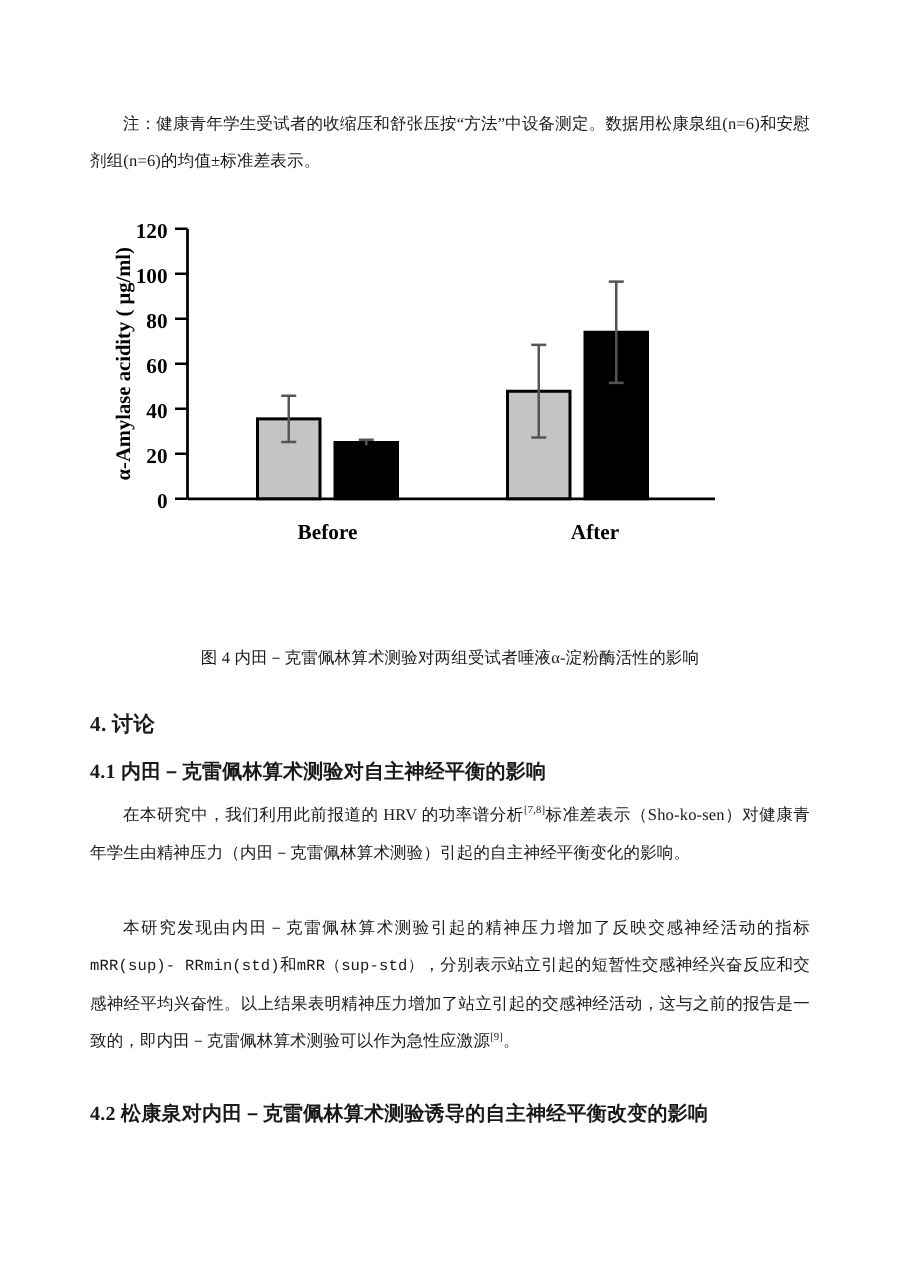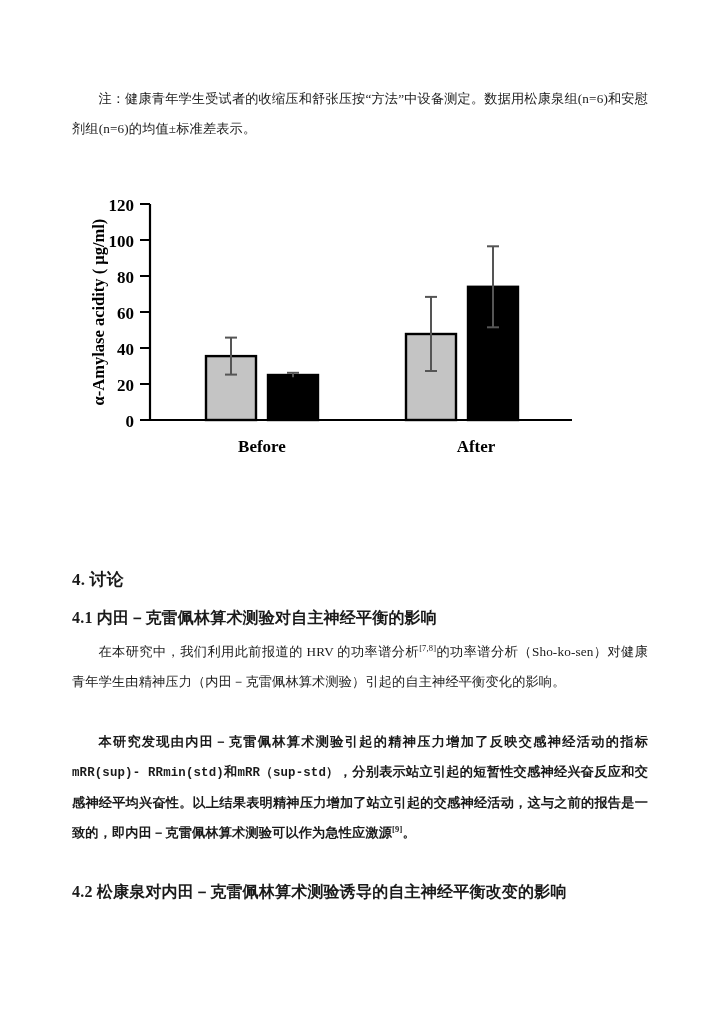--- a/index.html
+++ b/index.html
@@ -56,39 +56,39 @@
     line-height: 0;
   }
 
   
   #note-top { position: absolute; left: 72px; top: 84px; width: 576px; }
 
   
   #figure-block {
     position: absolute;
     left: 72px;
-    top: 184px;
+    top: 163px;
     width: 576px;
   }
   .chart-wrap {
     position: relative;
     width: 576px;
     height: 278px;
   }
   .chart-svg { display: block; }
 
   
   #fig-note { position: absolute; left: 72px; top: 448px; width: 576px; }
   #fig-title { position: absolute; left: 72px; top: 511px; width: 576px; }
 
   
   #sec-discussion { position: absolute; left: 72px; top: 565px; width: 576px; }
   #sec-41 { position: absolute; left: 72px; top: 603px; width: 576px; }
   #body-1 { position: absolute; left: 72px; top: 637px; width: 576px; }
-  #body-2 { position: absolute; left: 72px; top: 727px; width: 576px; font-weight: bold; }
+  #body-2 { position: absolute; left: 72px; top: 727px; width: 576px; }
   #sec-42 { position: absolute; left: 72px; top: 877px; width: 576px; }
 </style>
 </head>
 <body>
 
 <div class="page">
 
   <div id="note-top">
     <p class="para indent">注：健康青年学生受试者的收缩压和舒张压按“方法”中设备测定。数据用松康泉组(n=6)和安慰剂组(n=6)的均值±标准差表示。</p>
   </div>
@@ -156,31 +156,34 @@
 
         <g font-family="Liberation Serif, serif" font-size="17" font-weight="bold" fill="#000000" text-anchor="middle">
           <text x="190" y="268">Before</text>
           <text x="404" y="268">After</text>
         </g>
       </svg>
     </div>
   </div>
 
 
+  <div id="fig-title">
+    <p class="para center">图 4  内田－克雷佩林算术测验对两组受试者唾液α-淀粉酶活性的影响</p>
+  </div>
 
   <div id="sec-discussion">
     <h2 class="heading1">4. 讨论</h2>
   </div>
 
   <div id="sec-41">
     <h3 class="heading2">4.1 内田－克雷佩林算术测验对自主神经平衡的影响</h3>
   </div>
 
   <div id="body-1">
-    <p class="para indent"><span>在本研究中，我们利用此前报道的 HRV 的功率谱分析</span><sup class="ref">[7,8]</sup><span>的功率谱分析（Sho-ko-sen）对健康青年学生由精神压力（内田－克雷佩林算术测验）引起的自主神经平衡变化的影响。</span></p>
+    <p class="para indent"><span>在本研究中，我们利用此前报道的 HRV 的功率谱分析</span><sup class="ref">[7,8]</sup><span>标准差表示（Sho-ko-sen）对健康青年学生由精神压力（内田－克雷佩林算术测验）引起的自主神经平衡变化的影响。</span></p>
   </div>
 
   <div id="body-2">
     <p class="para indent"><span>本研究发现由内田－克雷佩林算术测验引起的精神压力增加了反映交感神经活动的指标</span><span class="mono">mRR(sup)- RRmin(std)</span><span>和</span><span class="mono">mRR（sup-std）</span><span>，分别表示站立引起的短暂性交感神经兴奋反应和交感神经平均兴奋性。以上结果表明精神压力增加了站立引起的交感神经活动，这与之前的报告是一致的，即内田－克雷佩林算术测验可以作为急性应激源</span><sup class="ref">[9]</sup><span>。</span></p>
   </div>
 
   <div id="sec-42">
     <h3 class="heading2">4.2 松康泉对内田－克雷佩林算术测验诱导的自主神经平衡改变的影响</h3>
   </div>
 

